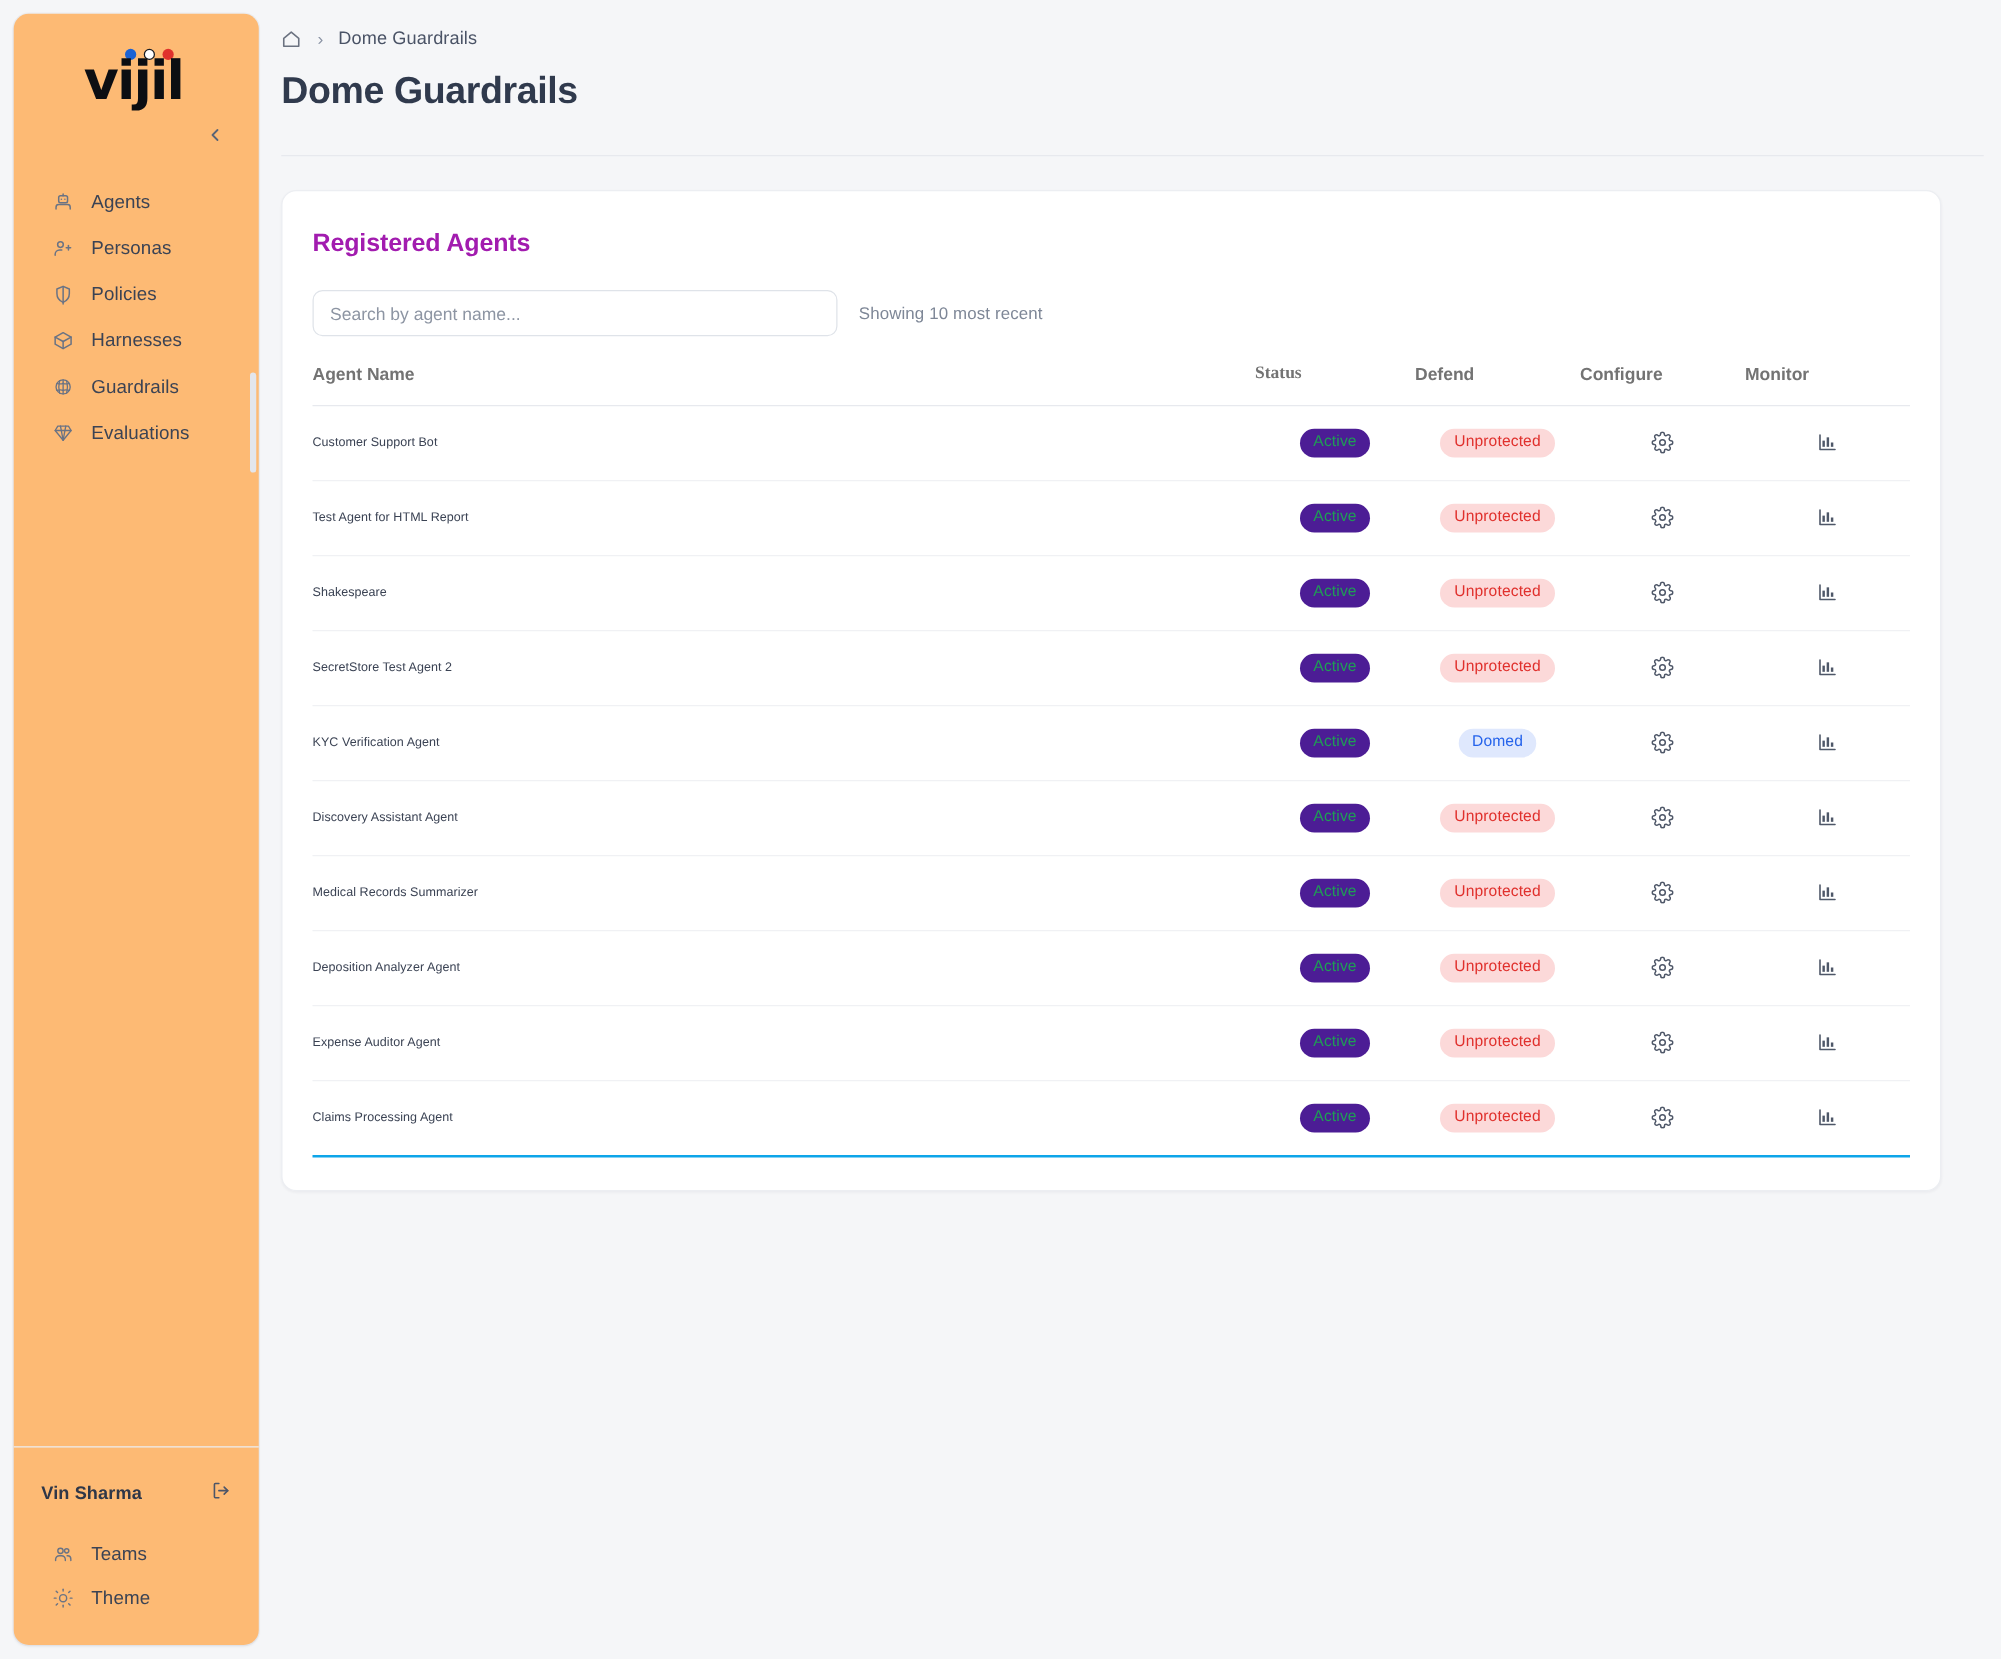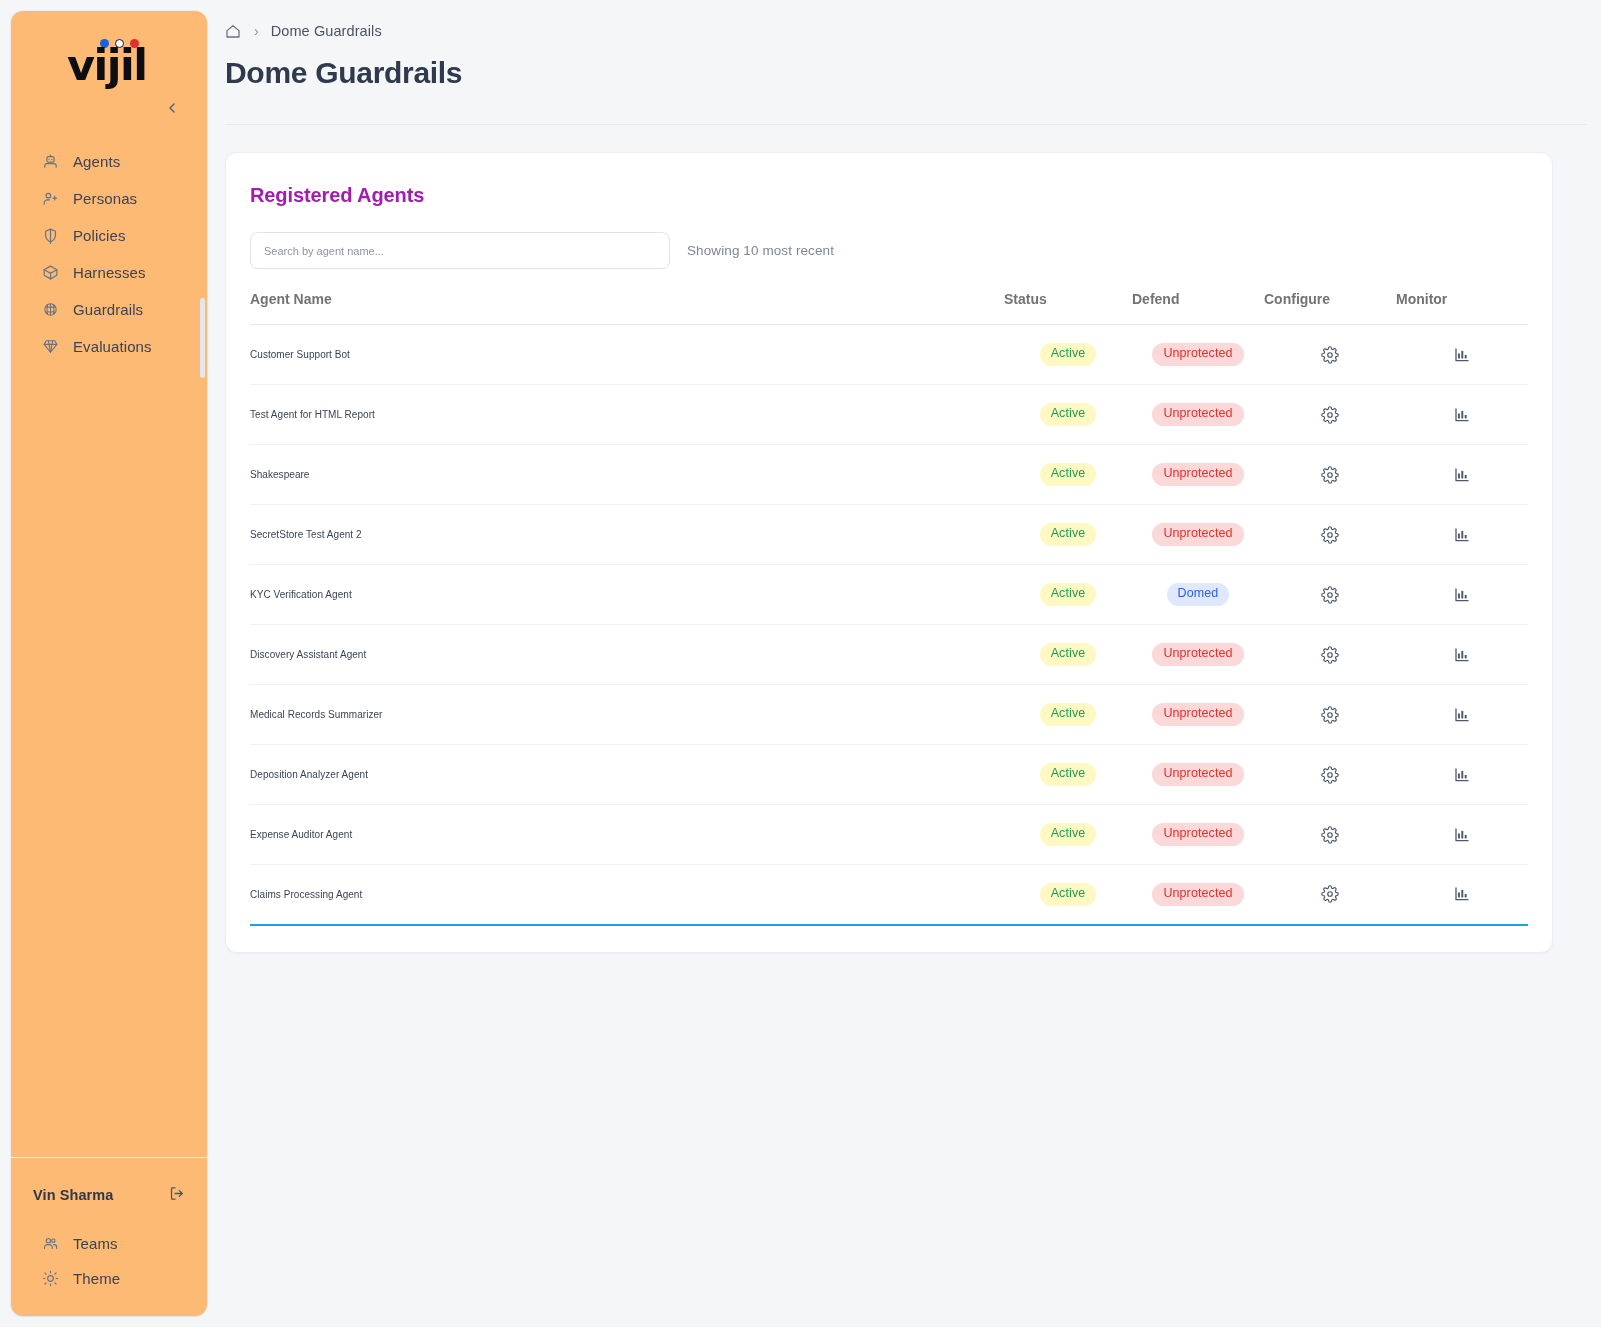--- a/index.html
+++ b/index.html
@@ -191,21 +191,21 @@
     gap: 17px;
     margin-top: 25px;
   }
   .search-input {
     width: 420px;
     height: 37px;
     border: 1px solid #dfe3e9;
     border-radius: 8px;
     padding: 0 13px;
     font-family: "Liberation Sans", sans-serif;
-    font-size: 11px;
+    font-size: 14px;
     color: #3b4354;
     outline: none;
     background: #fff;
   }
   .search-input::placeholder { color: #8d95a3; }
   .showing {
     font-size: 13.5px;
     color: #7e8797;
     letter-spacing: .1px;
   }
@@ -221,21 +221,21 @@
     font-size: 14px;
     font-weight: 700;
     color: #737373;
     padding: 0 0 17px 0;
     letter-spacing: 0;
   }
   table.agents thead tr { border-bottom: 1px solid #e7e9ee; }
 
   th.c-name  { width: auto;  padding-left: 16px; }
   th.c-status, th.c-defend, th.c-config, th.c-monitor { text-align: center; }
-  th.c-status  { width: 128px; }
+  th.c-status  { width: 128px; font-family: Liberation Serif, serif; }
   th.c-defend  { width: 132px; }
   th.c-config  { width: 132px; }
   th.c-monitor { width: 132px; }
 
   table.agents td {
     padding: 0;
     height: 60px;
     border-bottom: 1px solid #f0f1f4;
     vertical-align: middle;
   }
@@ -252,21 +252,21 @@
 
   .badge {
     display: inline-block;
     padding: 4px 11px 5px 11px;
     border-radius: 999px;
     font-size: 12.5px;
     font-weight: 500;
     line-height: 1.1;
     letter-spacing: .1px;
   }
-  .badge.active      { background: #fef9c3; color: #1f9d55; }
+  .badge.active      { background: #4c1d95; color: #1f9d55; }
   .badge.unprotected { background: #fcd9d9; color: #e0302c; }
   .badge.domed       { background: #dfe8fd; color: #2563eb; }
 
   .icon-btn {
     display: inline-flex;
     align-items: center;
     justify-content: center;
     width: 26px; height: 26px;
     cursor: pointer;
     color: #4e5768;

